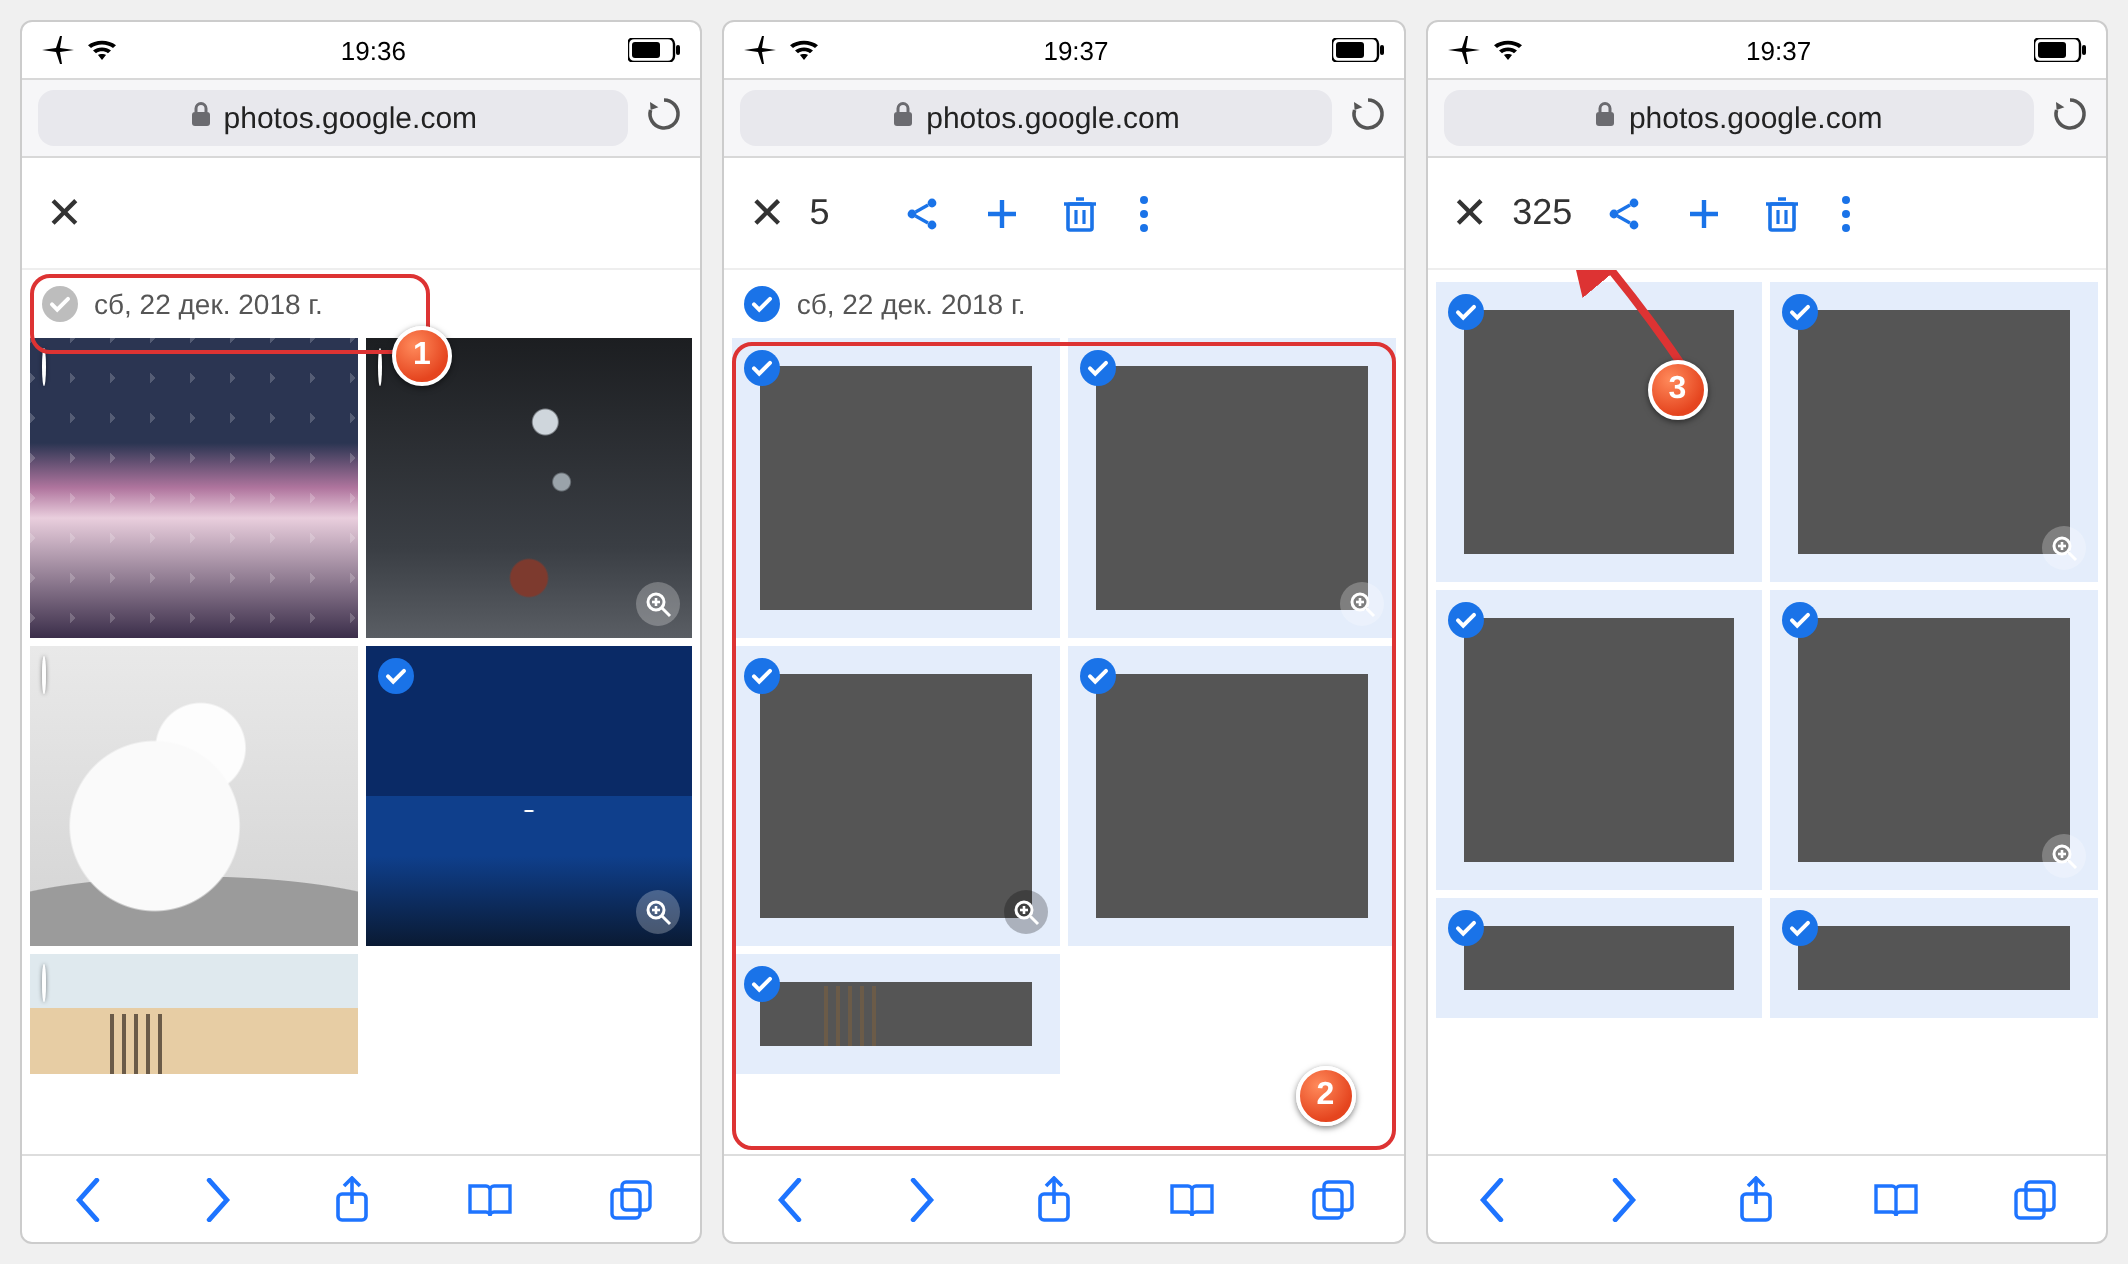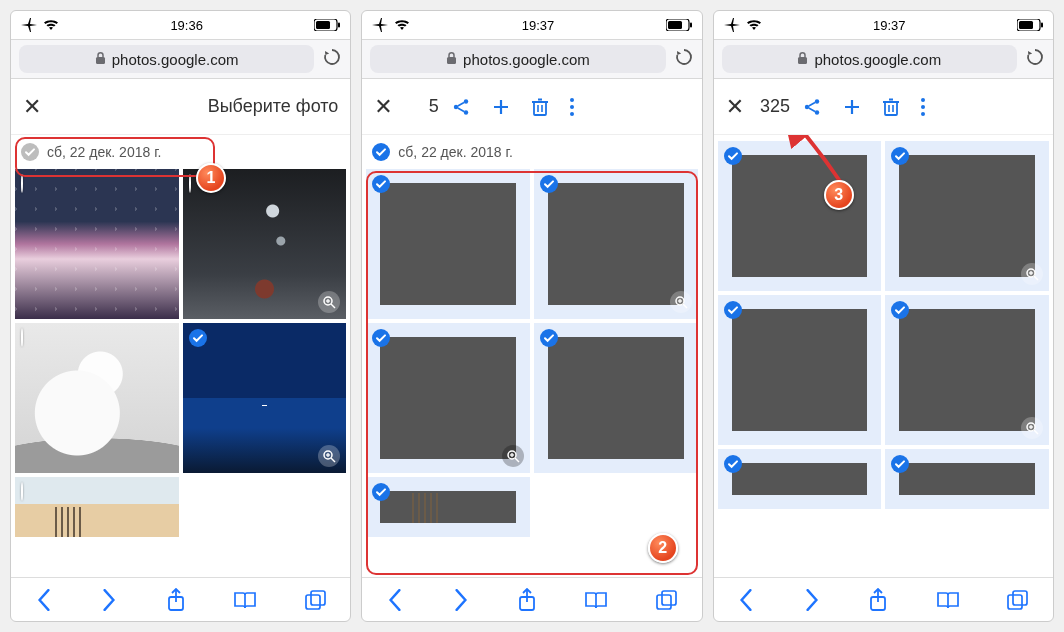--- a/index.html
+++ b/index.html
@@ -1,17 +1,17 @@
 <!DOCTYPE html>
 <html><head>
 <meta charset="utf-8">
 <style>
   * { box-sizing: border-box; margin: 0; padding: 0; font-family: -apple-system, "Helvetica Neue", Arial, sans-serif; }
   body { background: #f0f0f0; display: flex; gap: 10px; padding: 10px; width: 1064px; height: 632px; }
-  .phone { flex: 1; background: #fff; border: 1px solid #ccc; border-radius: 6px; overflow: hidden; display: flex; flex-direction: column; position: relative; text-align: right; }
+  .phone { flex: 1; background: #fff; border: 1px solid #ccc; border-radius: 6px; overflow: hidden; display: flex; flex-direction: column; position: relative; }
   .statusbar { height: 28px; display: flex; align-items: center; justify-content: space-between; padding: 0 10px; font-size: 13px; font-weight: 500; color:#000; }
   .sb-left, .sb-right { display: flex; align-items: center; gap: 6px; }
   .sb-icon svg { display:block; }
   .urlbar { height: 40px; background: #f6f6f8; border-top: 1px solid #d8d8d8; border-bottom: 1px solid #d8d8d8; display: flex; align-items: center; padding: 0 8px; gap: 8px; }
   .urlfield { flex:1; height:28px; background:#e8e8ed; border-radius:8px; display:flex; align-items:center; justify-content:center; gap:6px; font-size:15px; color:#222; }
   .reload { color:#4a4a4a; }
   .appbar { height: 56px; display:flex; align-items:center; padding: 0 12px; gap:12px; border-bottom:1px solid #eee; }
   .xbtn { font-size:22px; font-weight:300; color:#333; }
   .appbar-title { font-size:18px; color:#333; flex:1; }
   .appbar-count { font-size:18px; color:#333; min-width:34px; }
@@ -118,21 +118,20 @@
     <span class="reload">
       <svg width="20" height="20" viewBox="0 0 20 20">
           <path d="M10 3 a7 7 0 1 1 -6.7 5" fill="none" stroke="#555" stroke-width="1.8"></path>
           <path d="M3 4 L3.3 8 L7.2 6.6 Z" fill="#555"></path>
         </svg>
     </span>
   </div>
 
   <div class="appbar">
     <span class="xbtn">✕</span>
-    <span class="appbar-title">Выберите фото</span>
   </div>
 
   <div class="content">
     <div class="redbox" style="left:4px; top:2px; width:200px; height:40px;"></div>
     <div class="marker" style="left:185px; top:28px;">
         <span>1</span>
       </div>
 
     <div class="daterow">
       <span class="chk grey">

